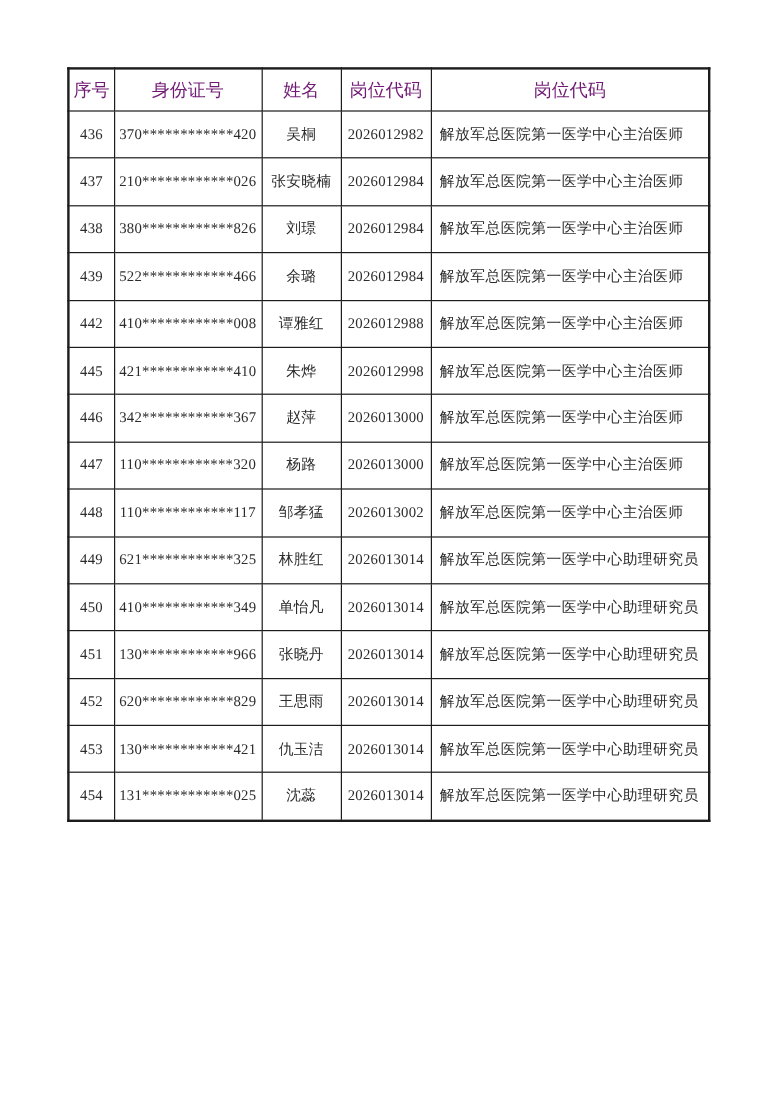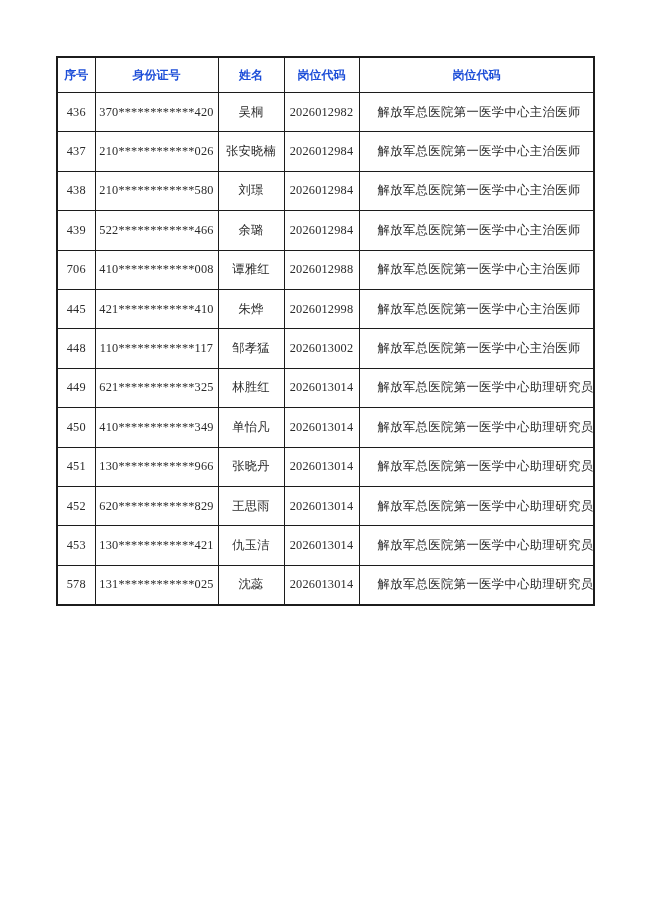--- a/index.html
+++ b/index.html
@@ -29,35 +29,35 @@
   }
   table.roster th,
   table.roster td {
     border: 1px solid #1c1c1c;
     overflow: hidden;
     white-space: nowrap;
     padding: 0;
   }
   table.roster th {
     height: 34px;
-    font-size: 12px;
-    font-weight: bold;
+    font-size: 15px;
+    font-weight: normal;
     text-align: center;
-    color: #1d4ed8;
+    color: #701a75;
   }
   table.roster td {
     height: 38.4px;
     font-size: 12.3px;
     text-align: center;
     color: #2b2b2b;
     letter-spacing: 0.2px;
   }
   table.roster td.pos {
     text-align: left;
-    padding-left: 18px;
+    padding-left: 7px;
     letter-spacing: 0.4px;
   }
 </style>
 </head>
 <body>
 
 <div class="page">
   <table class="roster">
     <colgroup>
       <col style="width:38px">
@@ -85,44 +85,58 @@
         </tr>
         <tr>
           <td>437</td>
           <td>210************026</td>
           <td>张安晓楠</td>
           <td>2026012984</td>
           <td class="pos">解放军总医院第一医学中心主治医师</td>
         </tr>
         <tr>
           <td>438</td>
-          <td>210************580</td>
+          <td>380************826</td>
           <td>刘璟</td>
           <td>2026012984</td>
           <td class="pos">解放军总医院第一医学中心主治医师</td>
         </tr>
         <tr>
           <td>439</td>
           <td>522************466</td>
           <td>余璐</td>
           <td>2026012984</td>
           <td class="pos">解放军总医院第一医学中心主治医师</td>
         </tr>
         <tr>
-          <td>706</td>
+          <td>442</td>
           <td>410************008</td>
           <td>谭雅红</td>
           <td>2026012988</td>
           <td class="pos">解放军总医院第一医学中心主治医师</td>
         </tr>
         <tr>
           <td>445</td>
           <td>421************410</td>
           <td>朱烨</td>
           <td>2026012998</td>
+          <td class="pos">解放军总医院第一医学中心主治医师</td>
+        </tr>
+        <tr>
+          <td>446</td>
+          <td>342************367</td>
+          <td>赵萍</td>
+          <td>2026013000</td>
+          <td class="pos">解放军总医院第一医学中心主治医师</td>
+        </tr>
+        <tr>
+          <td>447</td>
+          <td>110************320</td>
+          <td>杨路</td>
+          <td>2026013000</td>
           <td class="pos">解放军总医院第一医学中心主治医师</td>
         </tr>
         <tr>
           <td>448</td>
           <td>110************117</td>
           <td>邹孝猛</td>
           <td>2026013002</td>
           <td class="pos">解放军总医院第一医学中心主治医师</td>
         </tr>
         <tr>
@@ -154,21 +168,21 @@
           <td class="pos">解放军总医院第一医学中心助理研究员</td>
         </tr>
         <tr>
           <td>453</td>
           <td>130************421</td>
           <td>仇玉洁</td>
           <td>2026013014</td>
           <td class="pos">解放军总医院第一医学中心助理研究员</td>
         </tr>
         <tr>
-          <td>578</td>
+          <td>454</td>
           <td>131************025</td>
           <td>沈蕊</td>
           <td>2026013014</td>
           <td class="pos">解放军总医院第一医学中心助理研究员</td>
         </tr>
       </tbody>
   </table>
 </div>
 
 </body></html>

